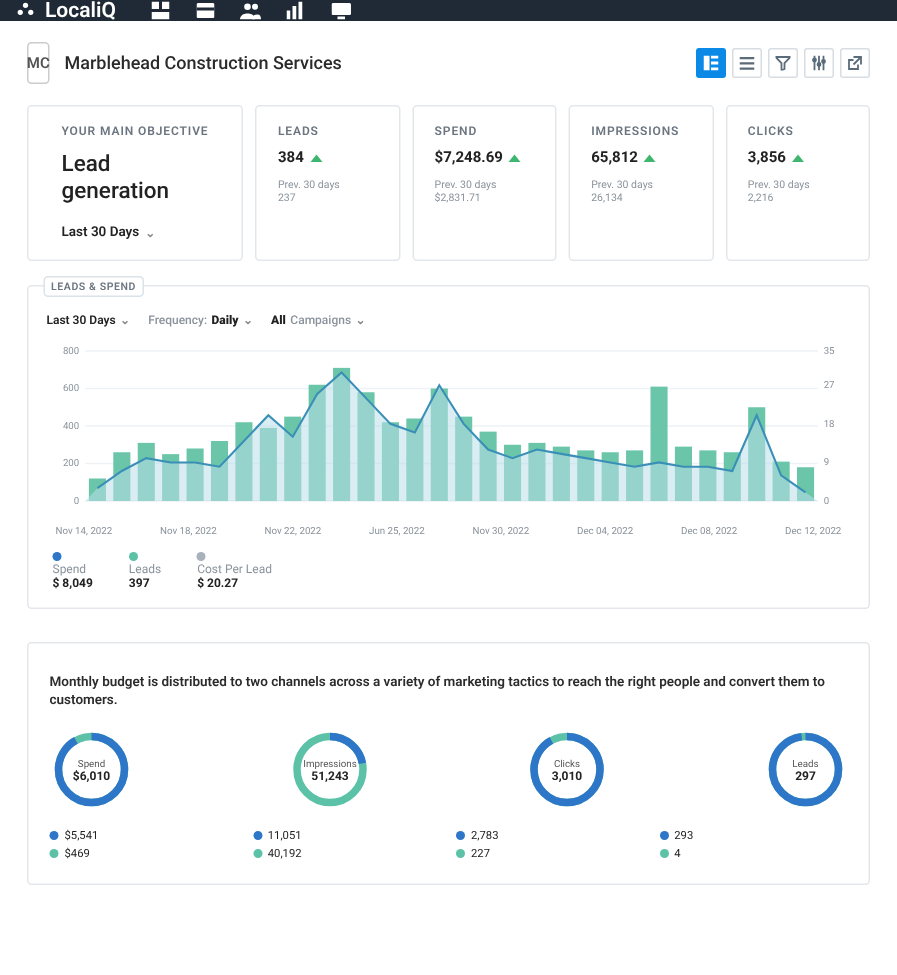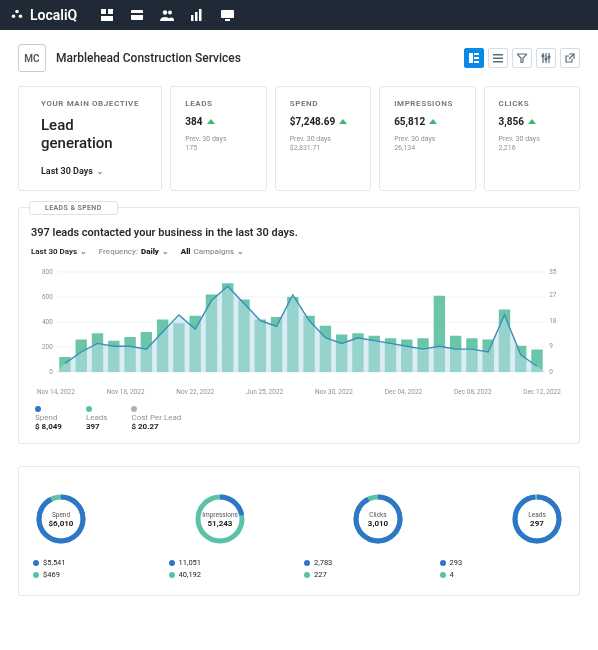--- a/index.html
+++ b/index.html
@@ -1,42 +1,42 @@
 <!DOCTYPE html>
 <html><head>
 <meta charset="utf-8">
 <style>
   * { box-sizing: border-box; margin: 0; padding: 0; }
   body { font-family: -apple-system, BlinkMacSystemFont, "Segoe UI", Roboto, Arial, sans-serif; background: #fff; width: 598px; }
-  .topbar { background: #1f2a36; height: 30px; display: flex; align-items: center; padding: 0 10px; gap: 12px; color: #fff; }
+  .topbar { background: #1f2a36; height: 14px; display: flex; align-items: center; padding: 0 10px; gap: 12px; color: #fff; }
   .brand { display: flex; align-items: center; gap: 6px; font-weight: 600; font-size: 14px; }
   .brand-icon svg { display:block; }
   .nav-icons { display: flex; gap: 10px; margin-left: 8px; }
   .nav-icons .ic { width: 20px; height: 20px; display:flex; align-items:center; justify-content:center; cursor:pointer; }
   .page { padding: 14px 18px 24px; }
   .header-row { display:flex; align-items:center; justify-content:space-between; margin-bottom:14px; }
   .title-wrap { display:flex; align-items:center; gap:10px; }
-  .avatar { width:28px; height:28px; border:1px solid #ccc; border-radius:3px; display:flex; align-items:center; justify-content:center; font-size:10px; font-weight:600; color:#555; }
+  .avatar { width:15px; height:28px; border:1px solid #ccc; border-radius:3px; display:flex; align-items:center; justify-content:center; font-size:10px; font-weight:600; color:#555; }
   .page-title { font-size:12px; font-weight:500; color:#2b2b2b; }
   .header-actions { display:flex; gap:4px; }
   .hicon { width:20px; height:20px; border:1px solid #d7dde2; border-radius:2px; display:flex; align-items:center; justify-content:center; cursor:pointer; font-size:10px; color:#5a6b7a; background:#fff; }
   .hicon.active { background:#0a8ae6; color:#fff; border-color:#0a8ae6; }
   .row1 { display:flex; gap:8px; margin-bottom:16px; }
   .card { border:1px solid #e3e7eb; border-radius:3px; background:#fff; padding:12px 14px; }
   .objective { flex:1.6;padding-left:22px; }
   .kpi { flex:1; }
   .label-sm { font-size:8px; letter-spacing:0.6px; color:#6b7580; font-weight:600; text-transform:uppercase; }
   .objective-value { font-size:15px; font-weight:500; color:#222; margin-top:8px; }
   .period-pill { font-size:9px; font-weight:600; color:#222; margin-top:14px; cursor:pointer; display:inline-flex; align-items:center; gap:4px; }
   .chev { font-size:8px; color:#888; }
   .kpi-value { font-size:10px; font-weight:700; color:#222; margin-top:8px; display:flex; align-items:center; gap:4px; }
   .tri-up { width:0;height:0;border-left:4px solid transparent;border-right:4px solid transparent;border-bottom:5px solid #3fb66f; display:inline-block; }
   .kpi-prev { font-size:7px; color:#8a939c; margin-top:8px; line-height:1.3; }
   .chart-card { border:1px solid #e3e7eb; border-radius:3px; padding:10px 12px 12px; margin-bottom:22px; position:relative; }
-  .pill-title { position:absolute; top:-7px; left:10px; background:#fff; border:1px solid #dbe2e8; border-radius:3px; padding:2px 15px; font-size:7px; color:#6b7580; font-weight:600; letter-spacing:0.4px; }
+  .pill-title { position:absolute; top:-7px; left:10px; background:#fff; border:1px solid #dbe2e8; border-radius:3px; padding:2px 4px; font-size:7px; color:#6b7580; font-weight:600; letter-spacing:0.4px; }
   .chart-headline { font-size:11px; font-weight:600; color:#2b2b2b; margin-top:8px; }
   .chart-filters { display:flex; gap:12px; margin-top:8px; font-size:8px; font-weight:600; color:#222; }
   .chart-filters .filt { display:inline-flex; align-items:center; gap:3px; cursor:pointer; }
   .filt .lt { color:#8a939c; font-weight:500; }
   .chart-area { margin-top:10px; }
   .chart-svg { width:100%; height:120px; display:block; }
   .xaxis { display:flex; justify-content:space-between; font-size:6.5px; color:#8a939c; padding:2px 6px 0; }
   .kpi-legend { display:flex; gap:24px; margin-top:8px; padding-left:4px; }
   .kpi-legend .leg { font-size:8px; }
   .dot { width:6px; height:6px; border-radius:50%; display:inline-block; margin-right:4px; vertical-align:middle; }
@@ -167,21 +167,21 @@
         <span>Last 30 Days</span>
         <span class="chev">⌄</span>
       </div>
     </div>
     <div class="card kpi">
       <div class="label-sm">LEADS</div>
       <div class="kpi-value">
           <span>384</span>
           <span class="tri-up"></span>
         </div>
-      <div class="kpi-prev"><span>Prev. 30 days</span><br><span>175</span></div>
+      <div class="kpi-prev"><span>Prev. 30 days</span><br><span>237</span></div>
     </div>
     <div class="card kpi">
       <div class="label-sm">SPEND</div>
       <div class="kpi-value">
           <span>$7,248.69</span>
           <span class="tri-up"></span>
         </div>
       <div class="kpi-prev"><span>Prev. 30 days</span><br><span>$2,831.71</span></div>
     </div>
     <div class="card kpi">
@@ -197,21 +197,20 @@
       <div class="kpi-value">
           <span>3,856</span>
           <span class="tri-up"></span>
         </div>
       <div class="kpi-prev"><span>Prev. 30 days</span><br><span>2,216</span></div>
     </div>
   </div>
 
   <div class="chart-card">
     <div class="pill-title">LEADS &amp; SPEND</div>
-    <div class="chart-headline">397 leads contacted your business in the last 30 days.</div>
     <div class="chart-filters">
       <span class="filt">
           <span>Last 30 Days</span>
           <span class="chev">⌄</span>
         </span>
       <span class="filt">
           <span class="lt">Frequency:</span> 
           <b>Daily</b>
           <span class="chev">⌄</span>
         </span>
@@ -284,20 +283,21 @@
     </div>
     <div class="kpi-legend">
       <div class="leg"><span class="dot blue"></span><span class="leg-label">Spend</span><span class="leg-val">$ 8,049</span></div>
       <div class="leg"><span class="dot teal"></span><span class="leg-label">Leads</span><span class="leg-val">397</span></div>
       <div class="leg"><span class="dot grey"></span><span class="leg-label">Cost Per Lead</span><span class="leg-val">$ 20.27</span></div>
     </div>
   </div>
 
   <div class="row3">
     <div class="activity-card">
+      <div class="activity-desc">Monthly budget is distributed to two channels across a variety of marketing tactics to reach the right people and convert them to customers.</div>
       <div class="donuts" id="donuts">
           <div class="donut">
             <svg viewBox="0 0 56 56">
       <circle cx="28" cy="28" r="22" fill="none" stroke="#5bc2a7" stroke-width="5"></circle>
       <circle cx="28" cy="28" r="22" fill="none" stroke="#2e76c8" stroke-width="5" stroke-dasharray="127.17167061731482 11.058406140636066" transform="rotate(-90 28 28)"></circle>
       <text x="28" y="26" text-anchor="middle" font-size="6.5" fill="#555">Spend</text>
       <text x="28" y="35" text-anchor="middle" font-size="8" font-weight="700" fill="#222">$6,010</text>
     </svg>
           </div>
           <div class="donut">

